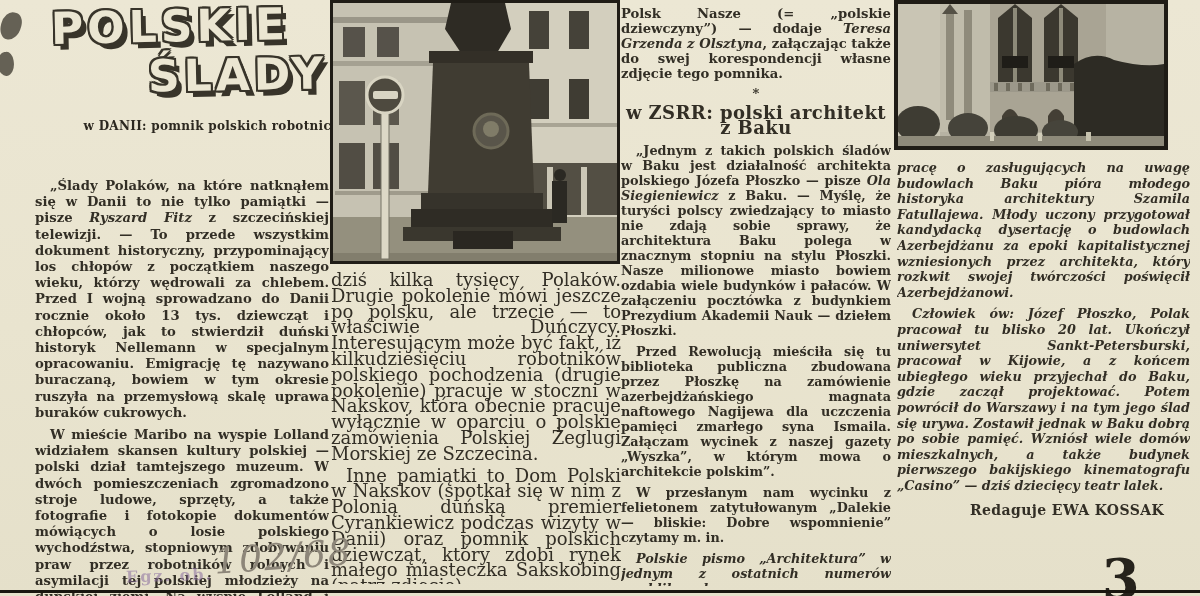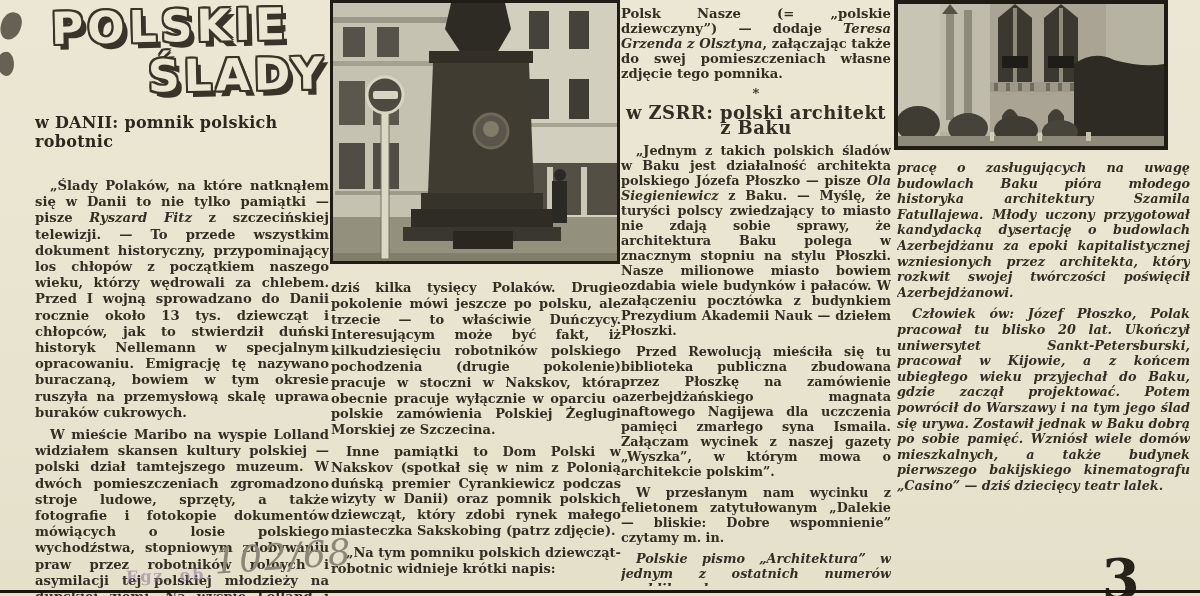--- a/index.html
+++ b/index.html
@@ -14,27 +14,27 @@
     font-family:"DejaVu Sans","Liberation Sans",sans-serif;font-weight:800;
     font-size:44px;line-height:48px;letter-spacing:4px;color:#ebe6d2;
     text-shadow:
       -2px -2px 0 #38342a, 2px -2px 0 #38342a, -2px 2px 0 #38342a, 2px 2px 0 #38342a,
       -2px 0 0 #38342a, 2px 0 0 #38342a, 0 -2px 0 #38342a, 0 2px 0 #38342a,
       5px 6px 0 #38342a;
   }
   .head-line.l1{margin-left:16px;transform:rotate(-1.2deg);}
   .head-line.l2{text-align:right;padding-right:4px;margin-top:2px;transform:rotate(-1deg);}
   
-  .sec-head{font-weight:700;font-size:16px;letter-spacing:.3px;text-align:left;color:#2c2820;}
+  .sec-head{font-weight:700;font-size:12px;letter-spacing:.3px;text-align:right;color:#2c2820;margin-top:6px;}
   
   .col{position:absolute;overflow:hidden;}
   .jtext{text-align:justify;margin:0 0 6px 0;}
   .jtext.indent{text-indent:15px;}
   .c1{font-size:13.2px;line-height:16.2px;font-weight:700;margin-top:41px;}
-  .c2{font-size:13px;line-height:15.8px;font-weight:700;margin-top:8px;}
+  .c2{font-size:18px;line-height:15.8px;font-weight:400;}
   .c3{font-size:12.8px;line-height:15px;font-weight:700;}
   .c4{font-size:12.8px;line-height:15.6px;font-weight:700;font-style:italic;}
   .ital{font-style:italic;}
   .star{display:block;text-align:center;font-size:13px;line-height:14px;font-weight:700;margin:2px 0 4px 0;}
   .zsrr-head{font-weight:700;font-size:18px;text-align:center;margin:0 0 8px 0;letter-spacing:.4px;}
   .byline{text-align:right;padding-right:26px;font-weight:700;font-style:normal;font-size:14px;margin-top:10px;letter-spacing:.4px;}
   
   .photo{position:absolute;box-sizing:border-box;border:3px solid #1f1c16;background:#b5b1a2;}
   .photo svg{display:block;width:100%;height:100%;}
   
@@ -124,21 +124,21 @@
     </svg>
   </div>
 
   <div class="col c2" style="left:331px;top:272px;width:290px;height:312px;">
     <p class="jtext">dziś kilka tysięcy Polaków. Drugie pokolenie mówi jeszcze po polsku, ale trzecie — to właściwie Duńczycy. Interesującym może być fakt, iż kilkudziesięciu robotników polskiego pochodzenia (drugie pokolenie) pracuje w stoczni w Nakskov, która obecnie pracuje wyłącznie w oparciu o polskie zamówienia Polskiej Żeglugi Morskiej ze Szczecina.</p>
     <p class="jtext indent">Inne pamiątki to Dom Polski w Nakskov (spotkał się w nim z Polonią duńską premier Cyrankiewicz podczas wizyty w Danii) oraz pomnik polskich dziewcząt, który zdobi rynek małego miasteczka Sakskobing (patrz zdjęcie).</p>
     <p class="jtext indent">„Na tym pomniku polskich dziewcząt-robotnic widnieje krótki napis:</p>
   </div>
 
   <div class="col c3" style="left:621px;top:6px;width:270px;height:580px;">
-    <p class="jtext" style="font-size:13.2px;"><span>Polsk Nasze (= „polskie dziewczyny”) — dodaje </span><em class="ital">Teresa Grzenda z Olsztyna</em><span>, załączając także do swej pomieszczeniach własne zdjęcie tego pomnika.</span></p>
+    <p class="jtext" style="font-size:13.2px;"><span>Polsk Nasze (= „polskie dziewczyny”) — dodaje </span><em class="ital">Teresa Grzenda z Olsztyna</em><span>, załączając także do swej korespondencji własne zdjęcie tego pomnika.</span></p>
     <span class="star">*</span>
     <div class="zsrr-head">w ZSRR: polski architekt z Baku</div>
     <p class="jtext indent"><span>„Jednym z takich polskich śladów w Baku jest działalność architekta polskiego Józefa Płoszko — pisze </span><em class="ital">Ola Siegieniewicz</em><span> z Baku. — Myślę, że turyści polscy zwiedzający to miasto nie zdają sobie sprawy, że architektura Baku polega w znacznym stopniu na stylu Płoszki. Nasze milionowe miasto bowiem ozdabia wiele budynków i pałaców. W załączeniu pocztówka z budynkiem Prezydium Akademii Nauk — dziełem Płoszki.</span></p>
     <p class="jtext indent">Przed Rewolucją mieściła się tu biblioteka publiczna zbudowana przez Płoszkę na zamówienie azerbejdżańskiego magnata naftowego Nagijewa dla uczczenia pamięci zmarłego syna Ismaila. Załączam wycinek z naszej gazety „Wyszka”, w którym mowa o architekcie polskim”.</p>
     <p class="jtext indent">W przesłanym nam wycinku z felietonem zatytułowanym „Dalekie — bliskie: Dobre wspomnienie” czytamy m. in.</p>
     <p class="jtext indent ital">Polskie pismo „Architektura” w jednym z ostatnich numerów opublikowało</p>
   </div>
 
   <div class="photo" style="left:894px;top:0;width:274px;height:150px;border-width:4px;">
     <svg viewBox="0 0 266 142" preserveAspectRatio="none">
@@ -180,20 +180,21 @@
       <rect x="0" y="132" width="266" height="10" fill="#8e8a7a"></rect>
       <rect x="92" y="128" width="4" height="9" fill="#d2ceba"></rect>
       <rect x="140" y="129" width="4" height="8" fill="#d2ceba"></rect>
       <rect x="188" y="128" width="5" height="9" fill="#c6c2ae"></rect>
     </svg>
   </div>
 
   <div class="col c4" style="left:897px;top:160px;width:293px;height:426px;">
     <p class="jtext">pracę o zasługujących na uwagę budowlach Baku pióra młodego historyka architektury Szamila Fatullajewa. Młody uczony przygotował kandydacką dysertację o budowlach Azerbejdżanu za epoki kapitalistycznej wzniesionych przez architekta, który rozkwit swojej twórczości poświęcił Azerbejdżanowi.</p>
     <p class="jtext indent">Człowiek ów: Józef Płoszko, Polak pracował tu blisko 20 lat. Ukończył uniwersytet Sankt-Petersburski, pracował w Kijowie, a z końcem ubiegłego wieku przyjechał do Baku, gdzie zaczął projektować. Potem powrócił do Warszawy i na tym jego ślad się urywa. Zostawił jednak w Baku dobrą po sobie pamięć. Wzniósł wiele domów mieszkalnych, a także budynek pierwszego bakijskiego kinematografu „Casino” — dziś dziecięcy teatr lalek.</p>
+    <div class="byline">Redaguje EWA KOSSAK</div>
   </div>
 
   <div class="stamp">Egz. ob.</div>
   <div class="handwriting">102/68</div>
   <div class="page-number">3</div>
   <div class="bottom-rule"></div>
 
 </div>
 
 </body></html>

